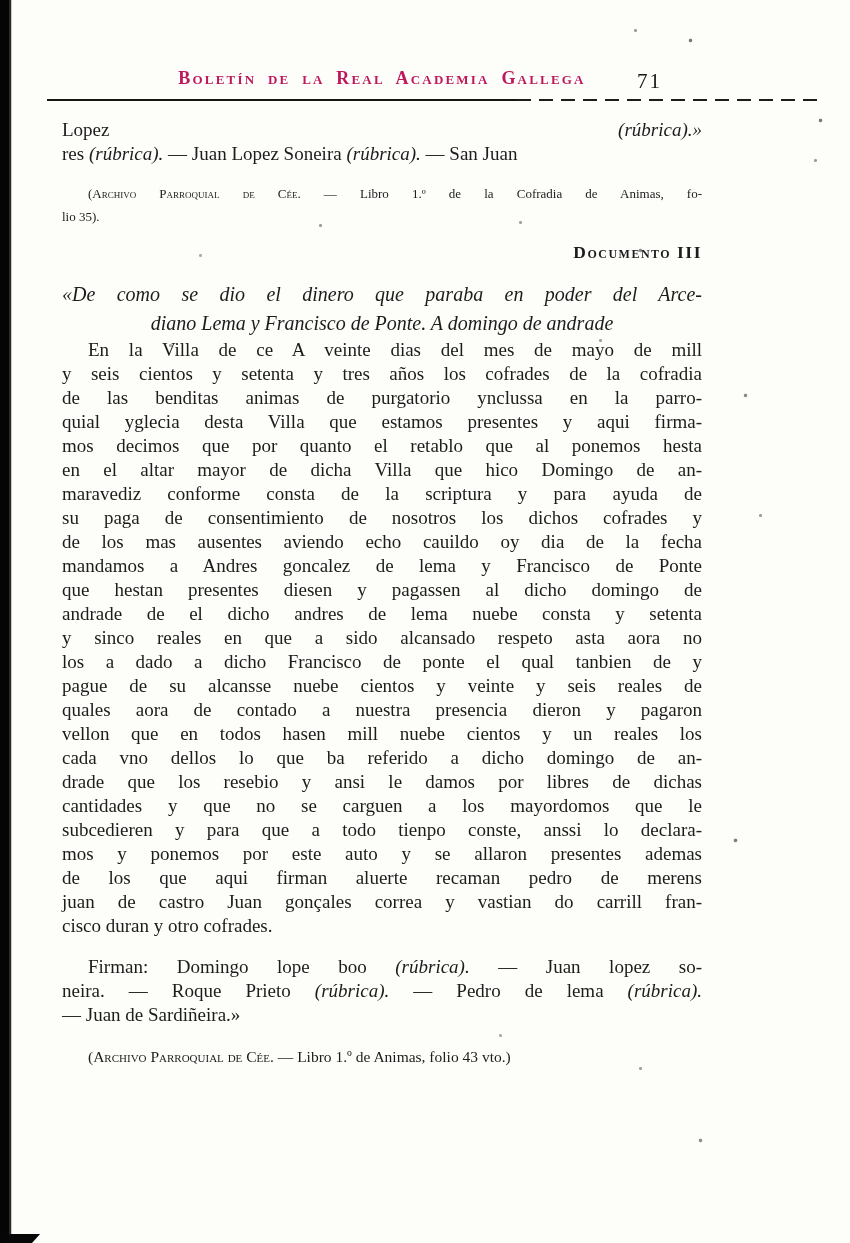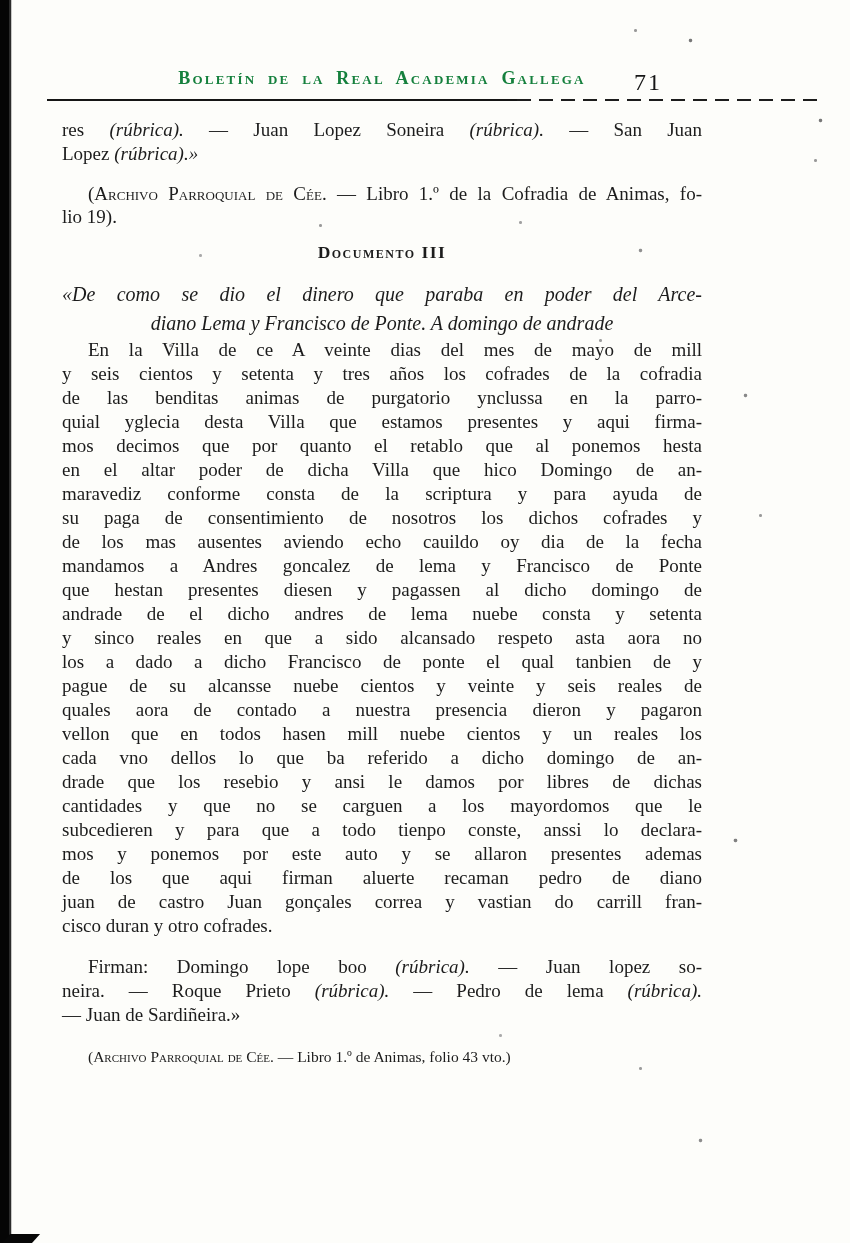--- a/index.html
+++ b/index.html
@@ -33,43 +33,43 @@
       640px 1068px 0 1px #9c9c9c, 700px 1140px 0 1.2px #8d8d8d,
       820px 120px 0 1.2px #777, 815px 160px 0 1px #999;
   }
   .content{position:absolute;left:62px;top:0;width:640px;}
   .header{
     margin-top:68px;height:24px;position:relative;
     text-align:center;
   }
   .header .title{
     font-variant:small-caps;font-weight:600;font-size:18px;
-    letter-spacing:2.2px;word-spacing:5px;color:#15803d;margin-top:26px;
+    letter-spacing:2.2px;word-spacing:5px;color:#be185d;margin-top:26px;
   }
   .header .pagenum{
-    position:absolute;right:40px;top:1px;font-size:24px;letter-spacing:2px;color:#161616;margin-left:16px;
+    position:absolute;right:40px;top:1px;font-size:21px;letter-spacing:2px;color:#161616;margin-left:16px;
   }
   .rule{position:absolute;top:99px;left:47px;width:775px;height:3px;}
   .rule .solid{position:absolute;left:0;top:0;width:470px;height:2px;background:#151515;}
   .rule .dashed{
     position:absolute;left:470px;top:0;width:305px;height:2px;
     background:repeating-linear-gradient(90deg,#1c1c1c 0 14px,transparent 14px 22px);
   }
   .block{font-size:19px;line-height:24px;}
   .block .line{text-align:justify;text-align-last:justify;white-space:normal;}
   .block .line:last-child{text-align-last:left;}
   .first-indent .line:first-child{text-indent:26px;}
   .center-last .line:last-child{text-align-last:center !important;}
   .closing{margin-top:26px;}
-  .archive-note{margin-top:16px;font-size:19px;line-height:23px;}
+  .archive-note{margin-top:16px;font-size:13px;line-height:23px;}
   .archive-note .line:first-child{text-indent:26px;}
   .archive-note-bottom{margin-top:18px;font-size:15.5px;line-height:23px;}
   .archive-note-bottom .line{text-align:right;text-align-last:left;text-indent:26px;}
   .doc-label{
-    margin-top:14px;height:22px;text-align:center;
+    margin-top:14px;height:22px;text-align:right;
     font-variant:small-caps;font-size:17.5px;font-weight:600;letter-spacing:1.5px;
   }
   .doc-title{margin-top:16px;font-style:italic;font-size:20px;line-height:29px;}
   .body-par{margin-top:0;}
   .signatures{margin-top:17px;}
   .sc{font-variant:small-caps;}
 </style>
 </head>
 <body>
 
@@ -82,60 +82,60 @@
 </div>
 
 <div class="content">
 
   <div class="header">
     <span class="title">Boletín de la Real Academia Gallega</span>
     <span class="pagenum">71</span>
   </div>
 
   <div class="block closing">
+      <div class="line"><span>Lopez </span><span style="font-style: italic;">(rúbrica).»</span></div>
       <div class="line"><span>res </span><span style="font-style: italic;">(rúbrica).</span><span> — Juan Lopez Soneira </span><span style="font-style: italic;">(rúbrica).</span><span> — San Juan</span></div>
-      <div class="line"><span>Lopez </span><span style="font-style: italic;">(rúbrica).»</span></div>
     </div>
 
   <div class="block archive-note">
       <div class="line"><span>(</span><span class="sc">Archivo Parroquial de Cée</span><span>. — Libro 1.º de la Cofradia de Animas, fo-</span></div>
-      <div class="line"><span>lio 19).</span></div>
+      <div class="line"><span>lio 35).</span></div>
     </div>
 
   <div class="doc-label">Documento III</div>
 
   <div class="block doc-title center-last">
       <div class="line">«De como se dio el dinero que paraba en poder del Arce-</div>
       <div class="line">diano Lema y Francisco de Ponte. A domingo de andrade</div>
     </div>
 
   <div class="block body-par first-indent">
       <div class="line">En la Villa de ce A veinte dias del mes de mayo de mill</div>
       <div class="line">y seis cientos y setenta y tres años los cofrades de la cofradia</div>
       <div class="line">de las benditas animas de purgatorio ynclussa en la parro-</div>
       <div class="line">quial yglecia desta Villa que estamos presentes y aqui firma-</div>
       <div class="line">mos decimos que por quanto el retablo que al ponemos hesta</div>
-      <div class="line">en el altar poder de dicha Villa que hico Domingo de an-</div>
+      <div class="line">en el altar mayor de dicha Villa que hico Domingo de an-</div>
       <div class="line">maravediz conforme consta de la scriptura y para ayuda de</div>
       <div class="line">su paga de consentimiento de nosotros los dichos cofrades y</div>
       <div class="line">de los mas ausentes aviendo echo cauildo oy dia de la fecha</div>
       <div class="line">mandamos a Andres goncalez de lema y Francisco de Ponte</div>
       <div class="line">que hestan presentes diesen y pagassen al dicho domingo de</div>
       <div class="line">andrade de el dicho andres de lema nuebe consta y setenta</div>
       <div class="line">y sinco reales en que a sido alcansado respeto asta aora no</div>
       <div class="line">los a dado a dicho Francisco de ponte el qual tanbien de y</div>
       <div class="line">pague de su alcansse nuebe cientos y veinte y seis reales de</div>
       <div class="line">quales aora de contado a nuestra presencia dieron y pagaron</div>
       <div class="line">vellon que en todos hasen mill nuebe cientos y un reales los</div>
       <div class="line">cada vno dellos lo que ba referido a dicho domingo de an-</div>
       <div class="line">drade que los resebio y ansi le damos por libres de dichas</div>
       <div class="line">cantidades y que no se carguen a los mayordomos que le</div>
       <div class="line">subcedieren y para que a todo tienpo conste, anssi lo declara-</div>
       <div class="line">mos y ponemos por este auto y se allaron presentes ademas</div>
-      <div class="line">de los que aqui firman aluerte recaman pedro de diano</div>
+      <div class="line">de los que aqui firman aluerte recaman pedro de merens</div>
       <div class="line">juan de castro Juan gonçales correa y vastian do carrill fran-</div>
       <div class="line">cisco duran y otro cofrades.</div>
     </div>
 
   <div class="block signatures first-indent">
       <div class="line"><span>Firman:  Domingo lope boo </span><span style="font-style: italic;">(rúbrica).</span><span> — Juan lopez so-</span></div>
       <div class="line"><span>neira. — Roque Prieto </span><span style="font-style: italic;">(rúbrica).</span><span> — Pedro de lema </span><span style="font-style: italic;">(rúbrica).</span></div>
       <div class="line"><span>— Juan de Sardiñeira.»</span></div>
     </div>
 

